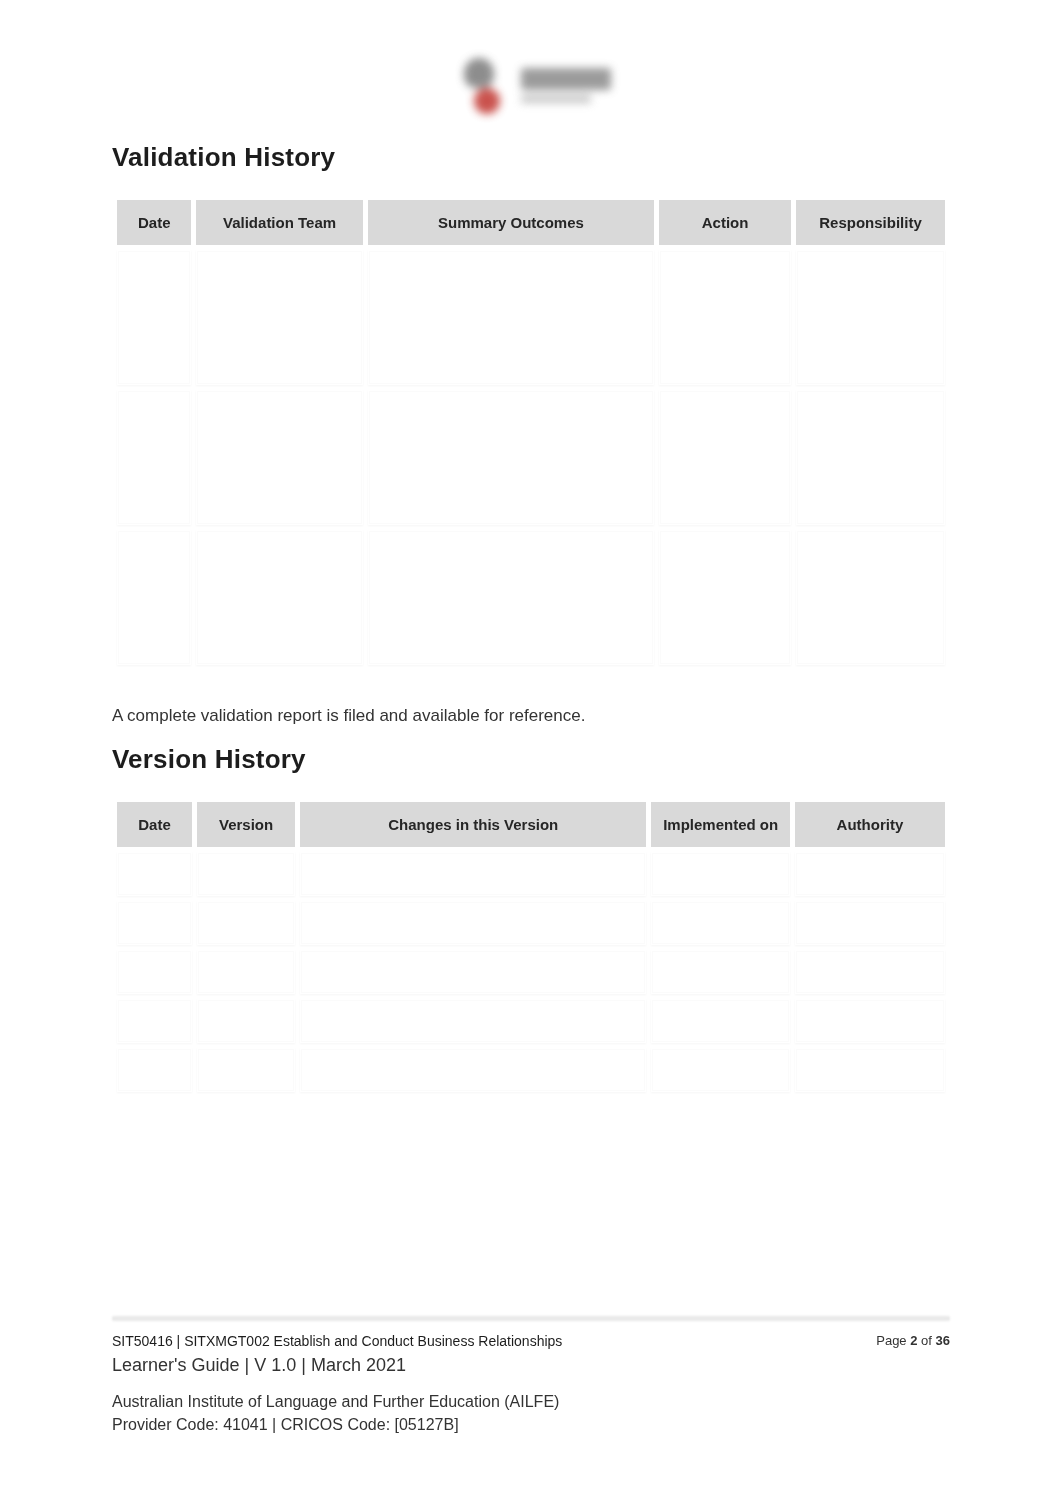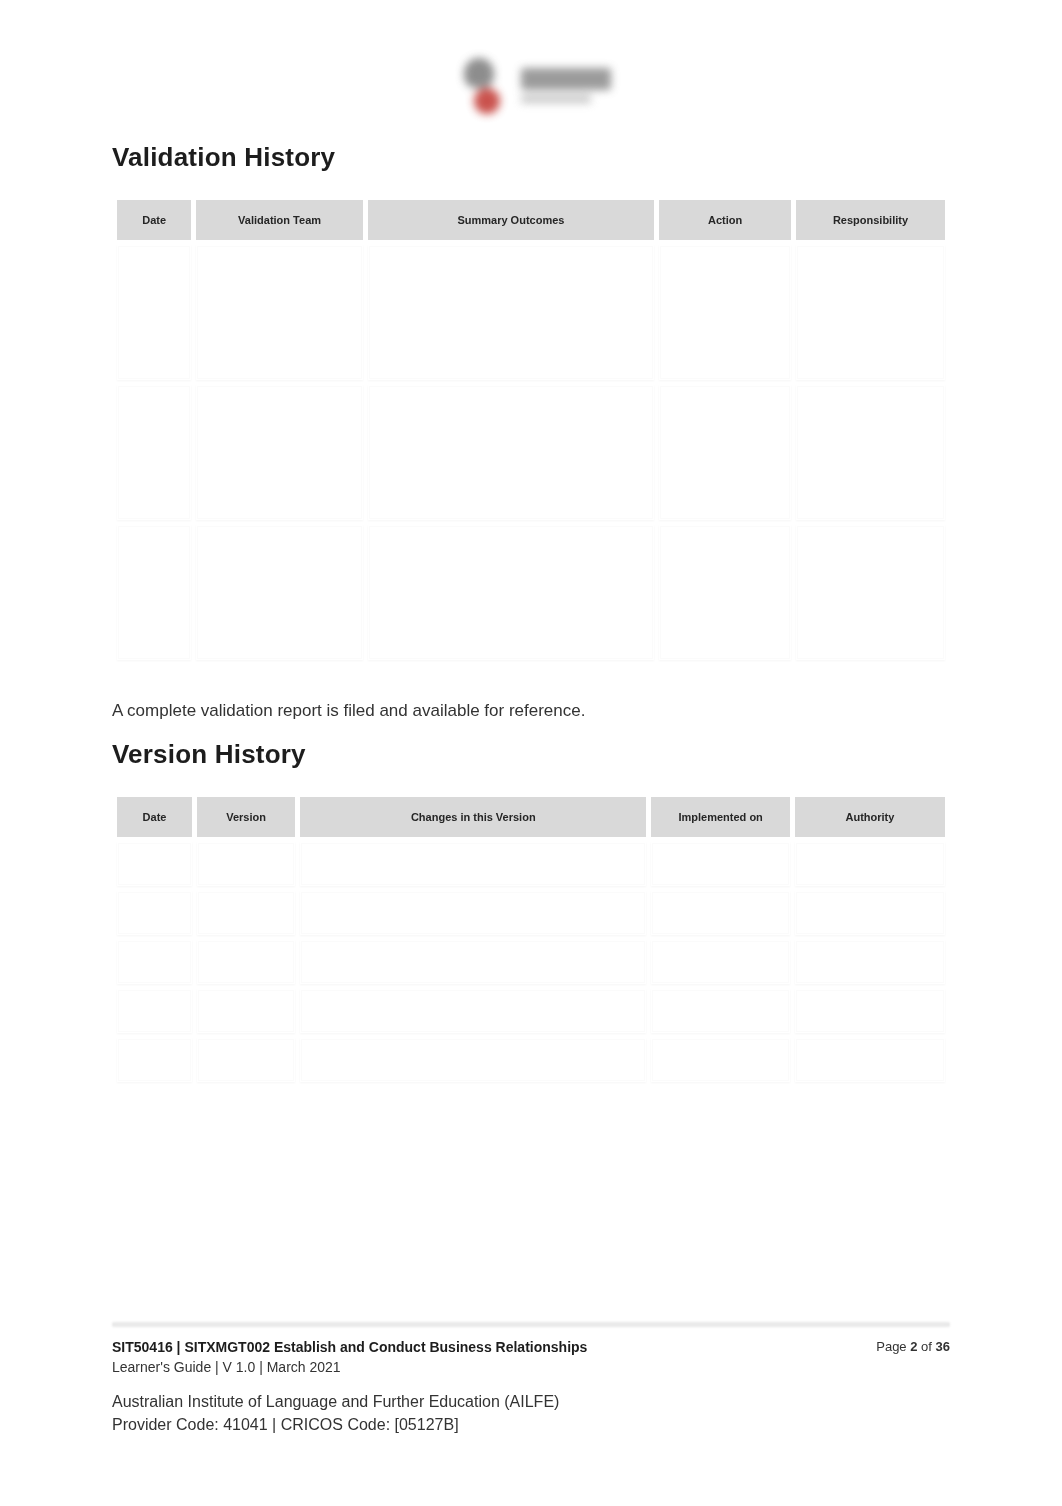--- a/index.html
+++ b/index.html
@@ -80,21 +80,21 @@
   }
   table.doc {
     width: 100%;
     border-collapse: separate;
     border-spacing: 5px;
     table-layout: fixed;
     background: transparent;
   }
   table.doc th {
     background: #d9d9d9;
-    font-size: 11px;
+    font-size: 15px;
     font-weight: 800;
     padding: 14px 6px;
     text-align: center;
     vertical-align: middle;
     color: #262626;
   }
   table.doc td {
     border: 1px solid transparent;
     box-shadow: 0 1px 2px rgba(0,0,0,0.04), inset 0 0 0 1px rgba(0,0,0,0.015);
     background: #ffffff;
@@ -134,25 +134,25 @@
   .footer-row {
     display: flex;
     justify-content: space-between;
     align-items: flex-start;
   }
   .footer-left {
     font-size: 14px;
     line-height: 1.45;
   }
   .footer-left .b1 {
-    font-weight: 700;
+    font-weight: 400;
     color: #1d1d1d;
   }
   .footer-left .l2 {
-    font-size: 14px;
+    font-size: 18px;
     color: #333;
   }
   .footer-left .l3, .footer-left .l4 {
     font-size: 16px;
     color: #333;
     margin-top: 12px;
   }
   .footer-left .l4 { margin-top: 0; }
   .footer-right {
     font-size: 13px;

